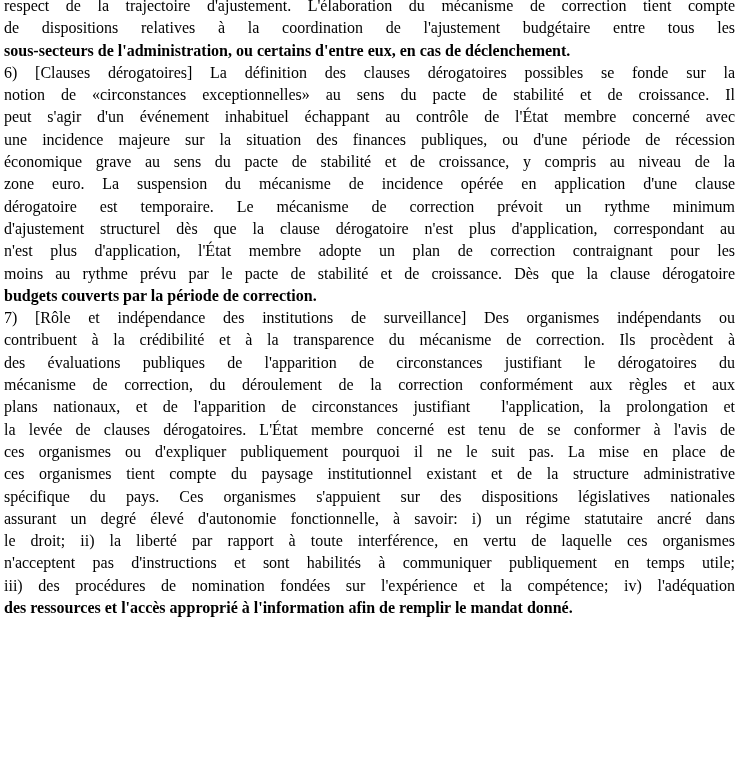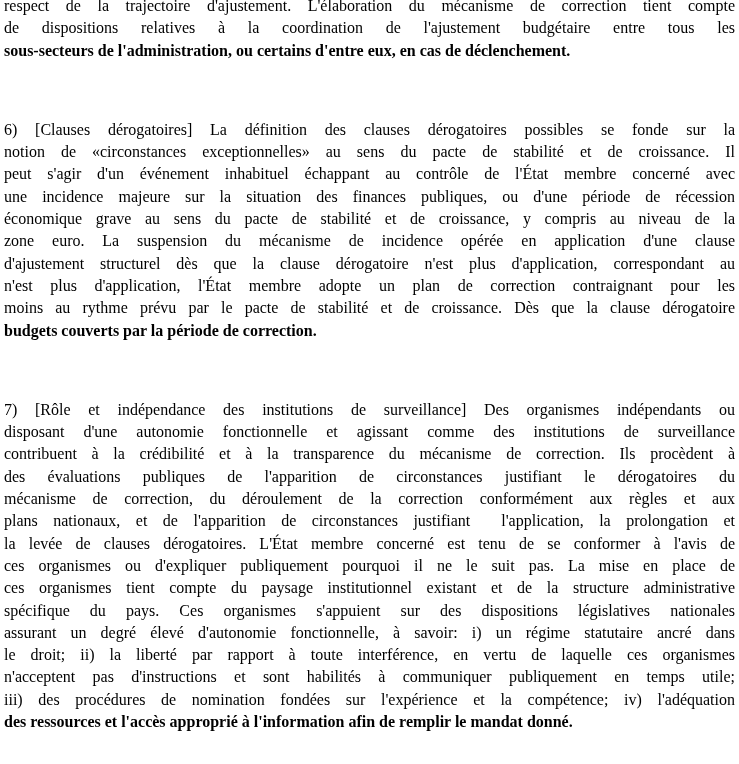--- a/index.html
+++ b/index.html
@@ -21,21 +21,20 @@
     width: 739px;
   }
   .para {
     margin: 0;
     padding: 0;
   }
   .para.first {
     margin-top: -5px;
   }
   .para + .para {
-    margin-top: 57px;
   }
   .line {
     line-height: 22.3px;
     text-align: justify;
     
     text-align-last: justify;
     text-justify: inter-word;
     white-space: normal;
   }
   .line.last {
@@ -54,29 +53,29 @@
     <div class="line last">sous-secteurs de l'administration, ou certains d'entre eux, en cas de déclenchement.</div>
   </div>
 
   <div class="para">
     <div class="line">6) [Clauses dérogatoires] La définition des clauses dérogatoires possibles se fonde sur la</div>
     <div class="line">notion de «circonstances exceptionnelles» au sens du pacte de stabilité et de croissance. Il</div>
     <div class="line">peut s'agir d'un événement inhabituel échappant au contrôle de l'État membre concerné avec</div>
     <div class="line">une incidence majeure sur la situation des finances publiques, ou d'une période de récession</div>
     <div class="line">économique grave au sens du pacte de stabilité et de croissance, y compris au niveau de la</div>
     <div class="line">zone euro. La suspension du mécanisme de incidence opérée en application d'une clause</div>
+    <div class="line">dérogatoire est temporaire. Le mécanisme de correction prévoit un rythme minimum</div>
     <div class="line">d'ajustement structurel dès que la clause dérogatoire n'est plus d'application, correspondant au</div>
     <div class="line">n'est plus d'application, l'État membre adopte un plan de correction contraignant pour les</div>
     <div class="line">moins au rythme prévu par le pacte de stabilité et de croissance. Dès que la clause dérogatoire</div>
     <div class="line last">budgets couverts par la période de correction.</div>
   </div>
 
   <div class="para">
     <div class="line">7) [Rôle et indépendance des institutions de surveillance] Des organismes indépendants ou</div>
-    <div class="line">disposant d'une autonomie fonctionnelle et agissant comme des institutions de surveillance</div>
     <div class="line">contribuent à la crédibilité et à la transparence du mécanisme de correction. Ils procèdent à</div>
     <div class="line">des évaluations publiques de l'apparition de circonstances justifiant le dérogatoires du</div>
     <div class="line">mécanisme de correction, du déroulement de la correction conformément aux règles et aux</div>
     <div class="line">plans nationaux, et de l'apparition de circonstances justifiant &nbsp;l'application, la prolongation et</div>
     <div class="line">la levée de clauses dérogatoires. L'État membre concerné est tenu de se conformer à l'avis de</div>
     <div class="line">ces organismes ou d'expliquer publiquement pourquoi il ne le suit pas. La mise en place de</div>
     <div class="line">ces organismes tient compte du paysage institutionnel existant et de la structure administrative</div>
     <div class="line">spécifique du pays. Ces organismes s'appuient sur des dispositions législatives nationales</div>
     <div class="line">assurant un degré élevé d'autonomie fonctionnelle, à savoir: i) un régime statutaire ancré dans</div>
     <div class="line">le droit; ii) la liberté par rapport à toute interférence, en vertu de laquelle ces organismes</div>

